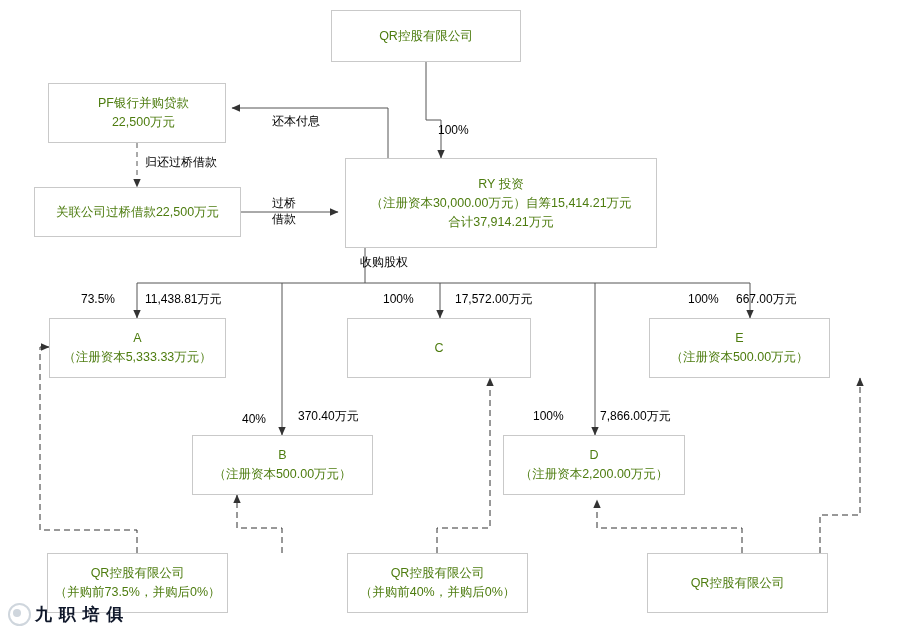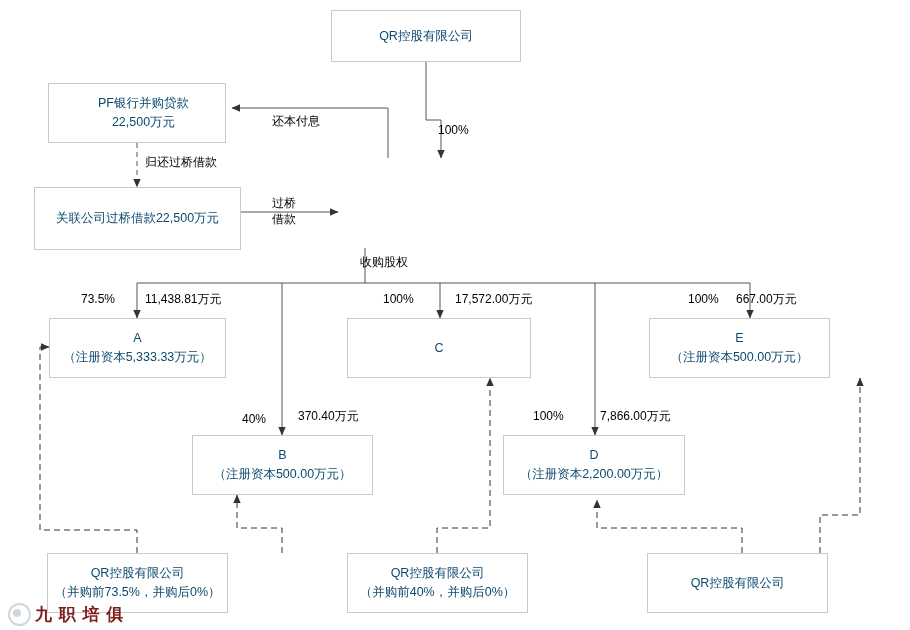--- a/index.html
+++ b/index.html
@@ -15,38 +15,38 @@
   .node{
     position:absolute;
     box-sizing:border-box;
     border:1px solid #c9c9c9;
     background:#ffffff;
     display:flex;
     flex-direction:column;
     align-items:center;
     justify-content:center;
     text-align:center;
-    color:#0c4a6e;
+    color:#4d7c0f;
     font-size:12.5px;
     line-height:19px;
     white-space:nowrap;
   }
   .node .ln{display:block;}
   .lbl{
     position:absolute;
     font-size:12px;
     color:#000;
     white-space:nowrap;
     line-height:15px;
   }
   .wm{
     position:absolute;
     left:8px;bottom:4px;
     display:flex;align-items:center;gap:4px;
-    color:#7f1d1d;
+    color:#0f172a;
     font-size:17px;
     font-weight:bold;
     letter-spacing:1px;
     user-select:none;
   }
   .wm .wmicon{
     width:19px;height:19px;border-radius:50%;
     border:2px solid #cfd6dd;
     display:inline-block;
     position:relative;
@@ -109,24 +109,29 @@
 
   <div class="node" style="left:331px;top:10px;width:190px;height:52px;">
     <span class="ln">QR控股有限公司</span>
   </div>
 
   <div class="node" style="left:48px;top:83px;width:178px;height:60px;padding-left:13px;">
     <span class="ln">PF银行并购贷款</span>
     <span class="ln">22,500万元</span>
   </div>
 
-  <div class="node" style="left:34px;top:187px;width:207px;height:63px;">
+  <div class="node" style="left:34px;top:187px;width:207px;height:50px;">
     <span class="ln">关联公司过桥借款22,500万元</span>
   </div>
 
+  <div class="node" style="left:345px;top:158px;width:312px;height:90px;">
+    <span class="ln">RY 投资</span>
+    <span class="ln">（注册资本30,000.00万元）自筹15,414.21万元</span>
+    <span class="ln">合计37,914.21万元</span>
+  </div>
 
   <div class="node" style="left:49px;top:318px;width:177px;height:60px;">
     <span class="ln">A</span>
     <span class="ln">（注册资本5,333.33万元）</span>
   </div>
 
   <div class="node" style="left:347px;top:318px;width:184px;height:60px;">
     <span class="ln">C</span>
   </div>
 

